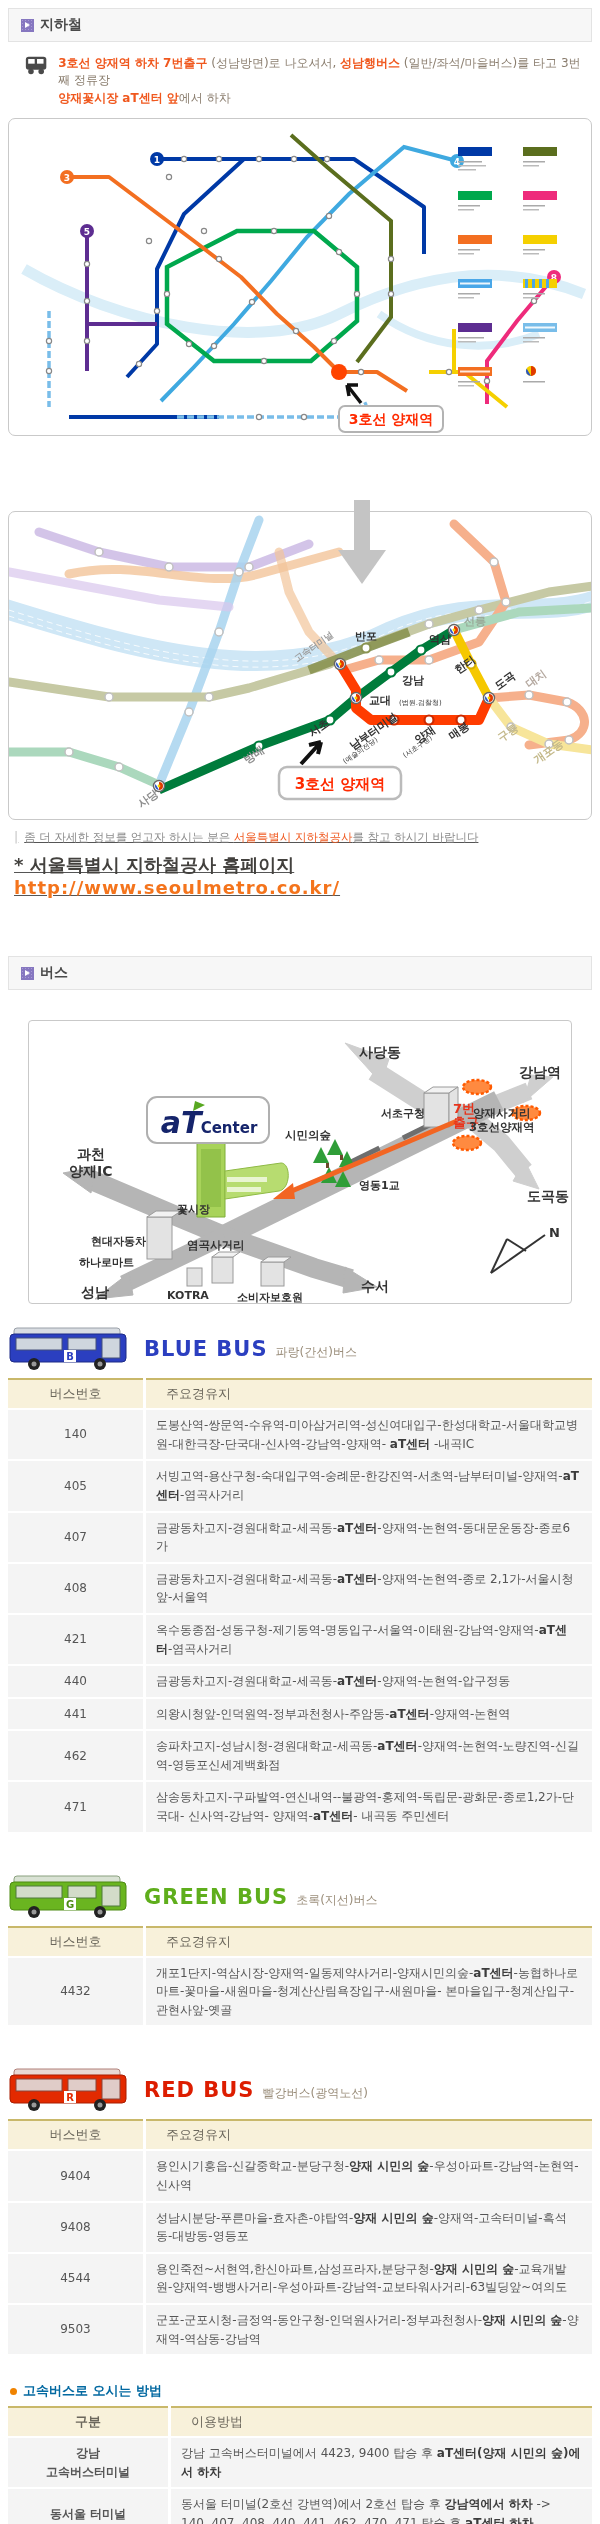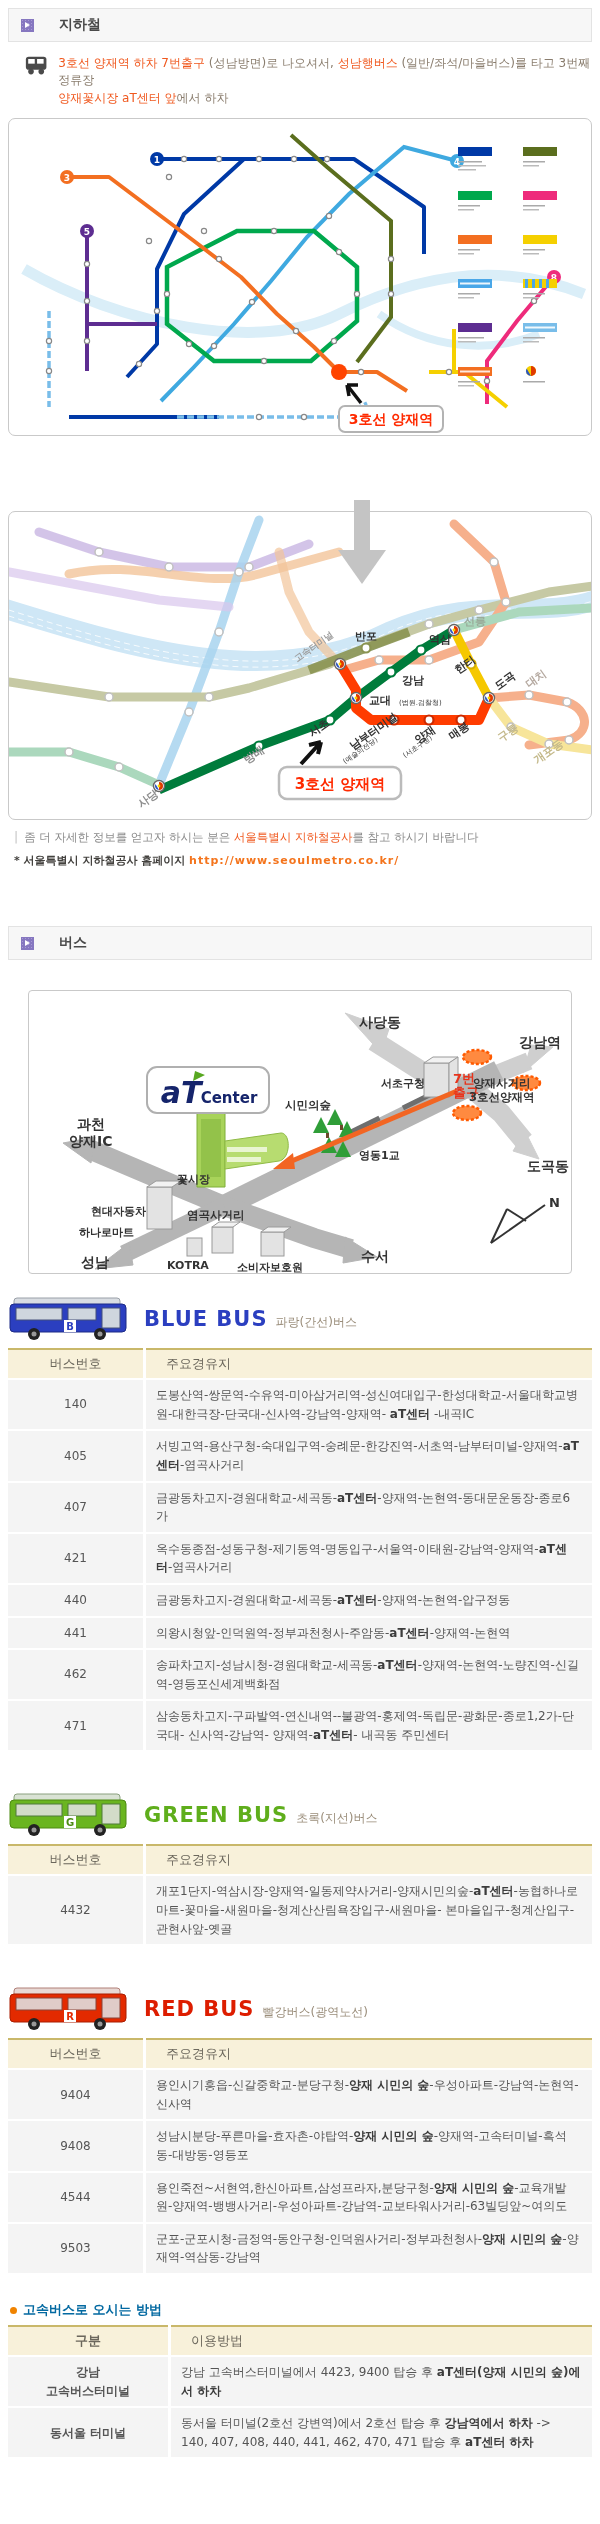--- a/index.html
+++ b/index.html
@@ -1,36 +1,36 @@
 <!DOCTYPE html>
 <html><head>
 <meta charset="utf-8">
 <style>
   html,body{margin:0;padding:0;background:#fff;}
   .wrap{width:600px;background:#fff;font-family:"DejaVu Sans",sans-serif;color:#555;position:relative;}
   
-  .secbar{margin:8px 8px 0 8px;height:34px;background:#f7f7f7;border:1px solid #e3e3e3;display:flex;align-items:center;gap:25px;padding-left:12px;box-sizing:border-box;}
+  .secbar{margin:8px 8px 0 8px;height:34px;background:#f7f7f7;border:1px solid #e3e3e3;display:flex;align-items:center;gap:6px;padding-left:12px;box-sizing:border-box;}
   .secicon{width:13px;height:13px;background:#8677c0;position:relative;flex:0 0 auto;
            background-image:radial-gradient(#a89ad6 1px, transparent 1px);background-size:3px 3px;}
   .secicon::after{content:"";position:absolute;left:4px;top:3px;border-left:5px solid #fff;border-top:3.5px solid transparent;border-bottom:3.5px solid transparent;}
   .sectitle{font-size:14px;font-weight:bold;color:#4a4a4a;}
   
   .intro{display:flex;gap:10px;margin:13px 8px 11px 24px;}
   .intro .txt{font-size:12px;line-height:1.45;color:#8a7d6e;}
-  .em{color:#f0581e;font-weight:normal;}
+  .em{color:#f0581e;font-weight:bold;}
   
   .mapbox{margin:0 8px;border:1px solid #c9c9c9;border-radius:7px;background:#fff;overflow:hidden;position:relative;}
   .map1{height:316px;}
   .map2{height:307px;margin-top:75px;}
   .connector{position:absolute;left:338px;width:48px;height:86px;z-index:6;}
-  .notes{margin:10px 8px 0 14px;}
+  .notes{margin:10px 8px 0 14px;text-decoration:underline;}
   .note1{font-size:11.5px;color:#8a8a8a;}
   .note1 .bar{color:#cfcfcf;margin-right:6px;font-weight:bold;}
   .note1 a{color:#f0581e;text-decoration:none;}
-  .note2{margin-top:8px;font-size:11px;font-weight:bold;color:#43413e;}
+  .note2{margin-top:8px;font-size:18px;font-weight:bold;color:#43413e;}
   .note2 a{color:#f4741c;letter-spacing:1px;text-decoration:none;font-weight:bold;}
   .gap1{height:50px;}
   
   .busmapbox{margin:30px auto 0 auto;width:542px;border:1px solid #c9c9c9;border-radius:4px;height:282px;overflow:hidden;}
   
   .busgroup{margin:22px 8px 0 8px;display:flex;align-items:center;gap:14px;}
   .bustitle{font-size:21px;font-weight:bold;letter-spacing:1px;}
   .bussub{font-size:12px;color:#9a8d7a;margin-left:8px;font-weight:normal;}
   
   table.routes{width:584px;margin:6px 8px 0 8px;border-collapse:collapse;border-top:2px solid #c9b86a;border-bottom:2px solid #9f9f9f;font-size:12px;}
@@ -476,20 +476,24 @@
         </tr>
     <tr>
           <td class="no">405</td>
           <td class="route">서빙고역-용산구청-숙대입구역-숭례문-한강진역-서초역-남부터미널-양재역-<b>aT센터</b>-염곡사거리</td>
         </tr>
     <tr>
           <td class="no">407</td>
           <td class="route">금광동차고지-경원대학교-세곡동-<b>aT센터</b>-양재역-논현역-동대문운동장-종로6가</td>
         </tr>
     <tr>
+          <td class="no">408</td>
+          <td class="route">금광동차고지-경원대학교-세곡동-<b>aT센터</b>-양재역-논현역-종로 2,1가-서울시청앞-서울역</td>
+        </tr>
+    <tr>
           <td class="no">421</td>
           <td class="route">옥수동종점-성동구청-제기동역-명동입구-서울역-이태원-강남역-양재역-<b>aT센터</b>-염곡사거리</td>
         </tr>
     <tr>
           <td class="no">440</td>
           <td class="route">금광동차고지-경원대학교-세곡동-<b>aT센터</b>-양재역-논현역-압구정동</td>
         </tr>
     <tr>
           <td class="no">441</td>
           <td class="route">의왕시청앞-인덕원역-정부과천청사-주암동-<b>aT센터</b>-양재역-논현역</td>

